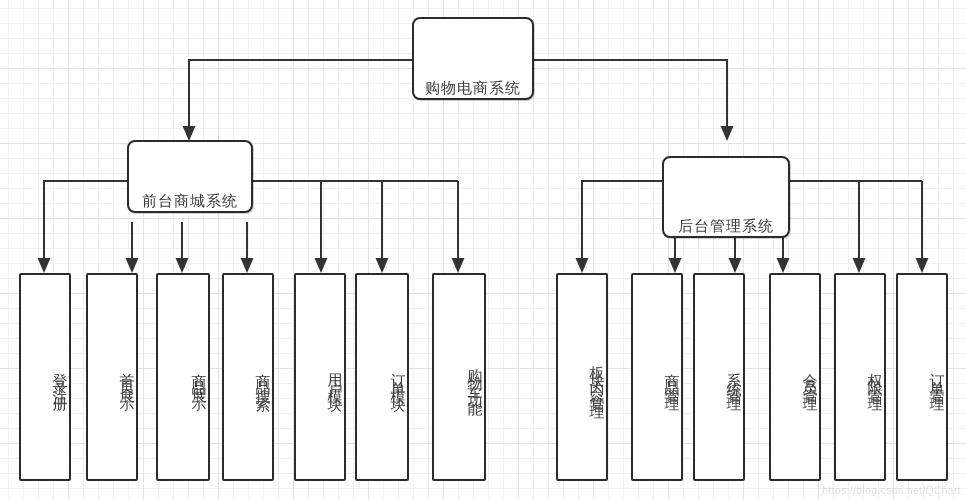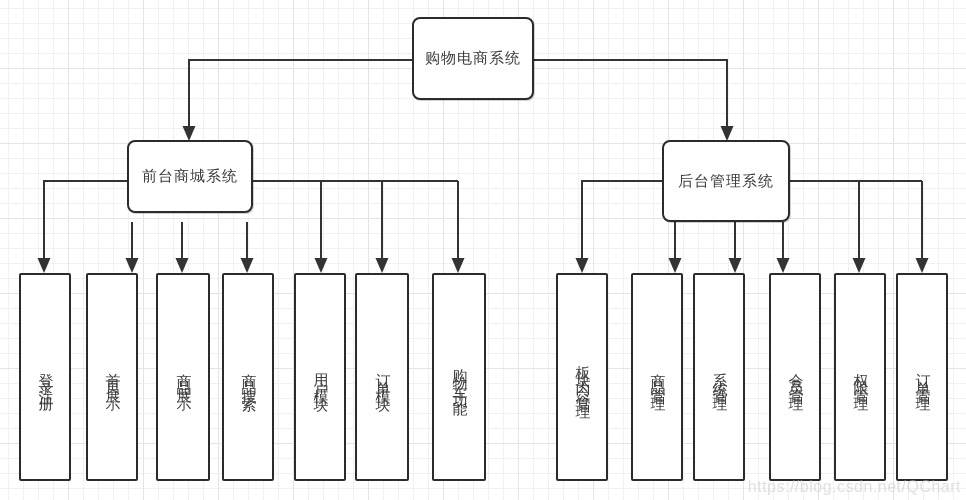--- a/index.html
+++ b/index.html
@@ -30,21 +30,21 @@
     background-size:75px 75px,75px 75px,15px 15px,15px 15px;
     background-position:-7px -7px;
   }
   .node{
     position:absolute;
     box-sizing:border-box;
     background:var(--box-fill);
     border:2px solid var(--box-border);
     color:var(--text);
     display:flex;
-    align-items:center;
+    align-items:flex-end;
     justify-content:center;
     z-index:2;
   }
   .hnode{
     border-radius:8px;
     font-size:15px;
     letter-spacing:1px;
     box-shadow:1px 1px 0 rgba(0,0,0,0.18);
     text-align:center;
   }
@@ -73,21 +73,21 @@
   }
   svg.wires polygon{
     fill:var(--line);
     stroke:none;
   }
   .watermark{
     position:absolute;
     right:5px;
     bottom:4px;
     z-index:3;
-    font-size:16px;
+    font-size:10px;
     color:var(--watermark);
     opacity:0.55;
     letter-spacing:0.5px;
   }
 </style>
 </head>
 <body>
 
 <div class="canvas">
 
@@ -130,21 +130,21 @@
     <polygon points="915.5,258 928.5,258 922,273"></polygon>
   </svg>
 
   <div class="node hnode" style="left:412px;top:17px;width:122px;height:83px;">
     <span>购物电商系统</span>
   </div>
 
   <div class="node hnode" style="left:127px;top:140px;width:126px;height:73px;">
     <span>前台商城系统</span>
   </div>
-  <div class="node hnode" style="left:662px;top:140px;width:128px;height:82px;">
+  <div class="node hnode" style="left:662px;top:156px;width:128px;height:82px;">
     <span>后台管理系统</span>
   </div>
 
   <div class="node vnode" style="left:19px;top:273px;width:52px;height:208px;">
     <span class="vlabel">登录注册</span>
   </div>
   <div class="node vnode" style="left:86px;top:273px;width:52px;height:208px;">
     <span class="vlabel">首页展示</span>
   </div>
   <div class="node vnode" style="left:156px;top:273px;width:54px;height:208px;">

